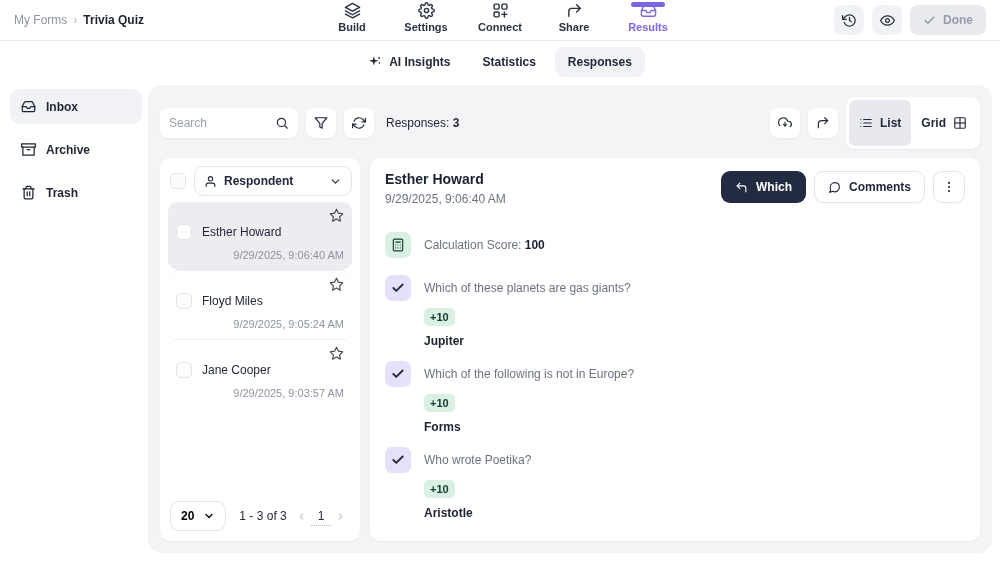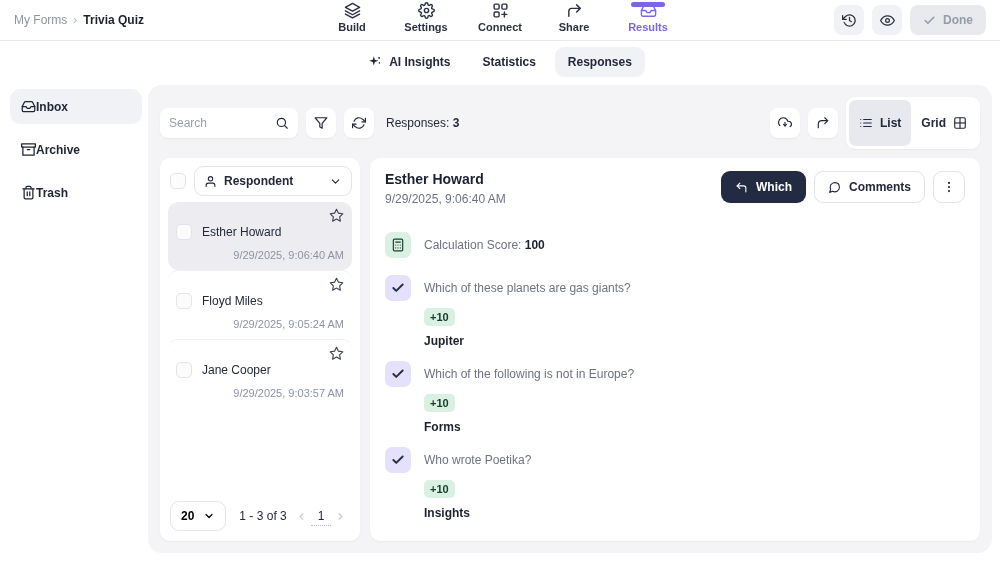--- a/index.html
+++ b/index.html
@@ -29,21 +29,21 @@
 
   
   .subnav { height:42px; display:flex; align-items:center; justify-content:center; gap:6px; background:#fff; }
   .subnav-item { display:flex; align-items:center; gap:7px; padding:8px 13px; border-radius:9px; font-size:12px; font-weight:700; color:#23283a; cursor:pointer; }
   .subnav-item.active { background:#f1f2f5; }
   .subnav-item .ic svg { width:14px; height:14px; }
 
   
   .content { display:flex; height:482px; }
   .sidebar { width:148px; padding:6px 6px 0 10px; }
-  .sidebar-item { display:flex; align-items:center; padding:10px 11px; border-radius:10px; font-weight:700; font-size:12px; color:#1f2433; margin-bottom:8px; cursor:pointer; }
+  .sidebar-item { display:flex; align-items:center; gap:10px; padding:10px 11px; border-radius:10px; font-weight:700; font-size:12px; color:#1f2433; margin-bottom:8px; cursor:pointer; }
   .sidebar-item.active { background:#f1f2f5; }
   .sidebar-item .ic svg { width:15px; height:15px; }
 
   .panel { flex:1; background:#f4f4f6; border-radius:14px; margin:2px 8px 12px 0; padding:12px; display:flex; flex-direction:column; min-width:0; }
 
   
   .ptoolbar { display:flex; align-items:center; gap:8px; margin-bottom:9px; }
   .search-box { width:138px; height:30px; background:#fff; border-radius:8px; display:flex; align-items:center; padding:0 9px; gap:6px; box-shadow:0 1px 2px rgba(25,28,50,.05); }
   .search-box input { flex:1; min-width:0; border:none; outline:none; background:transparent; font-family:inherit; font-size:12px; color:#23283a; }
   .search-box input::placeholder { color:#9aa0ab; }
@@ -508,20 +508,20 @@
         <div class="question">
           <div class="q-head">
             <span class="badge-ic purple">
               <svg viewBox="0 0 24 24" fill="none" stroke="currentColor" stroke-width="3.2" stroke-linecap="round" stroke-linejoin="round">
                   <polyline points="20 6 9 17 4 12"></polyline>
                 </svg>
             </span>
             <span class="q-text">Who wrote Poetika?</span>
           </div>
           <span class="q-points">+10</span>
-          <div class="q-answer">Insights</div>
+          <div class="q-answer">Aristotle</div>
         </div>
 
       </section>
 
     </div>
   </div>
 </div>
 
 </body></html>

